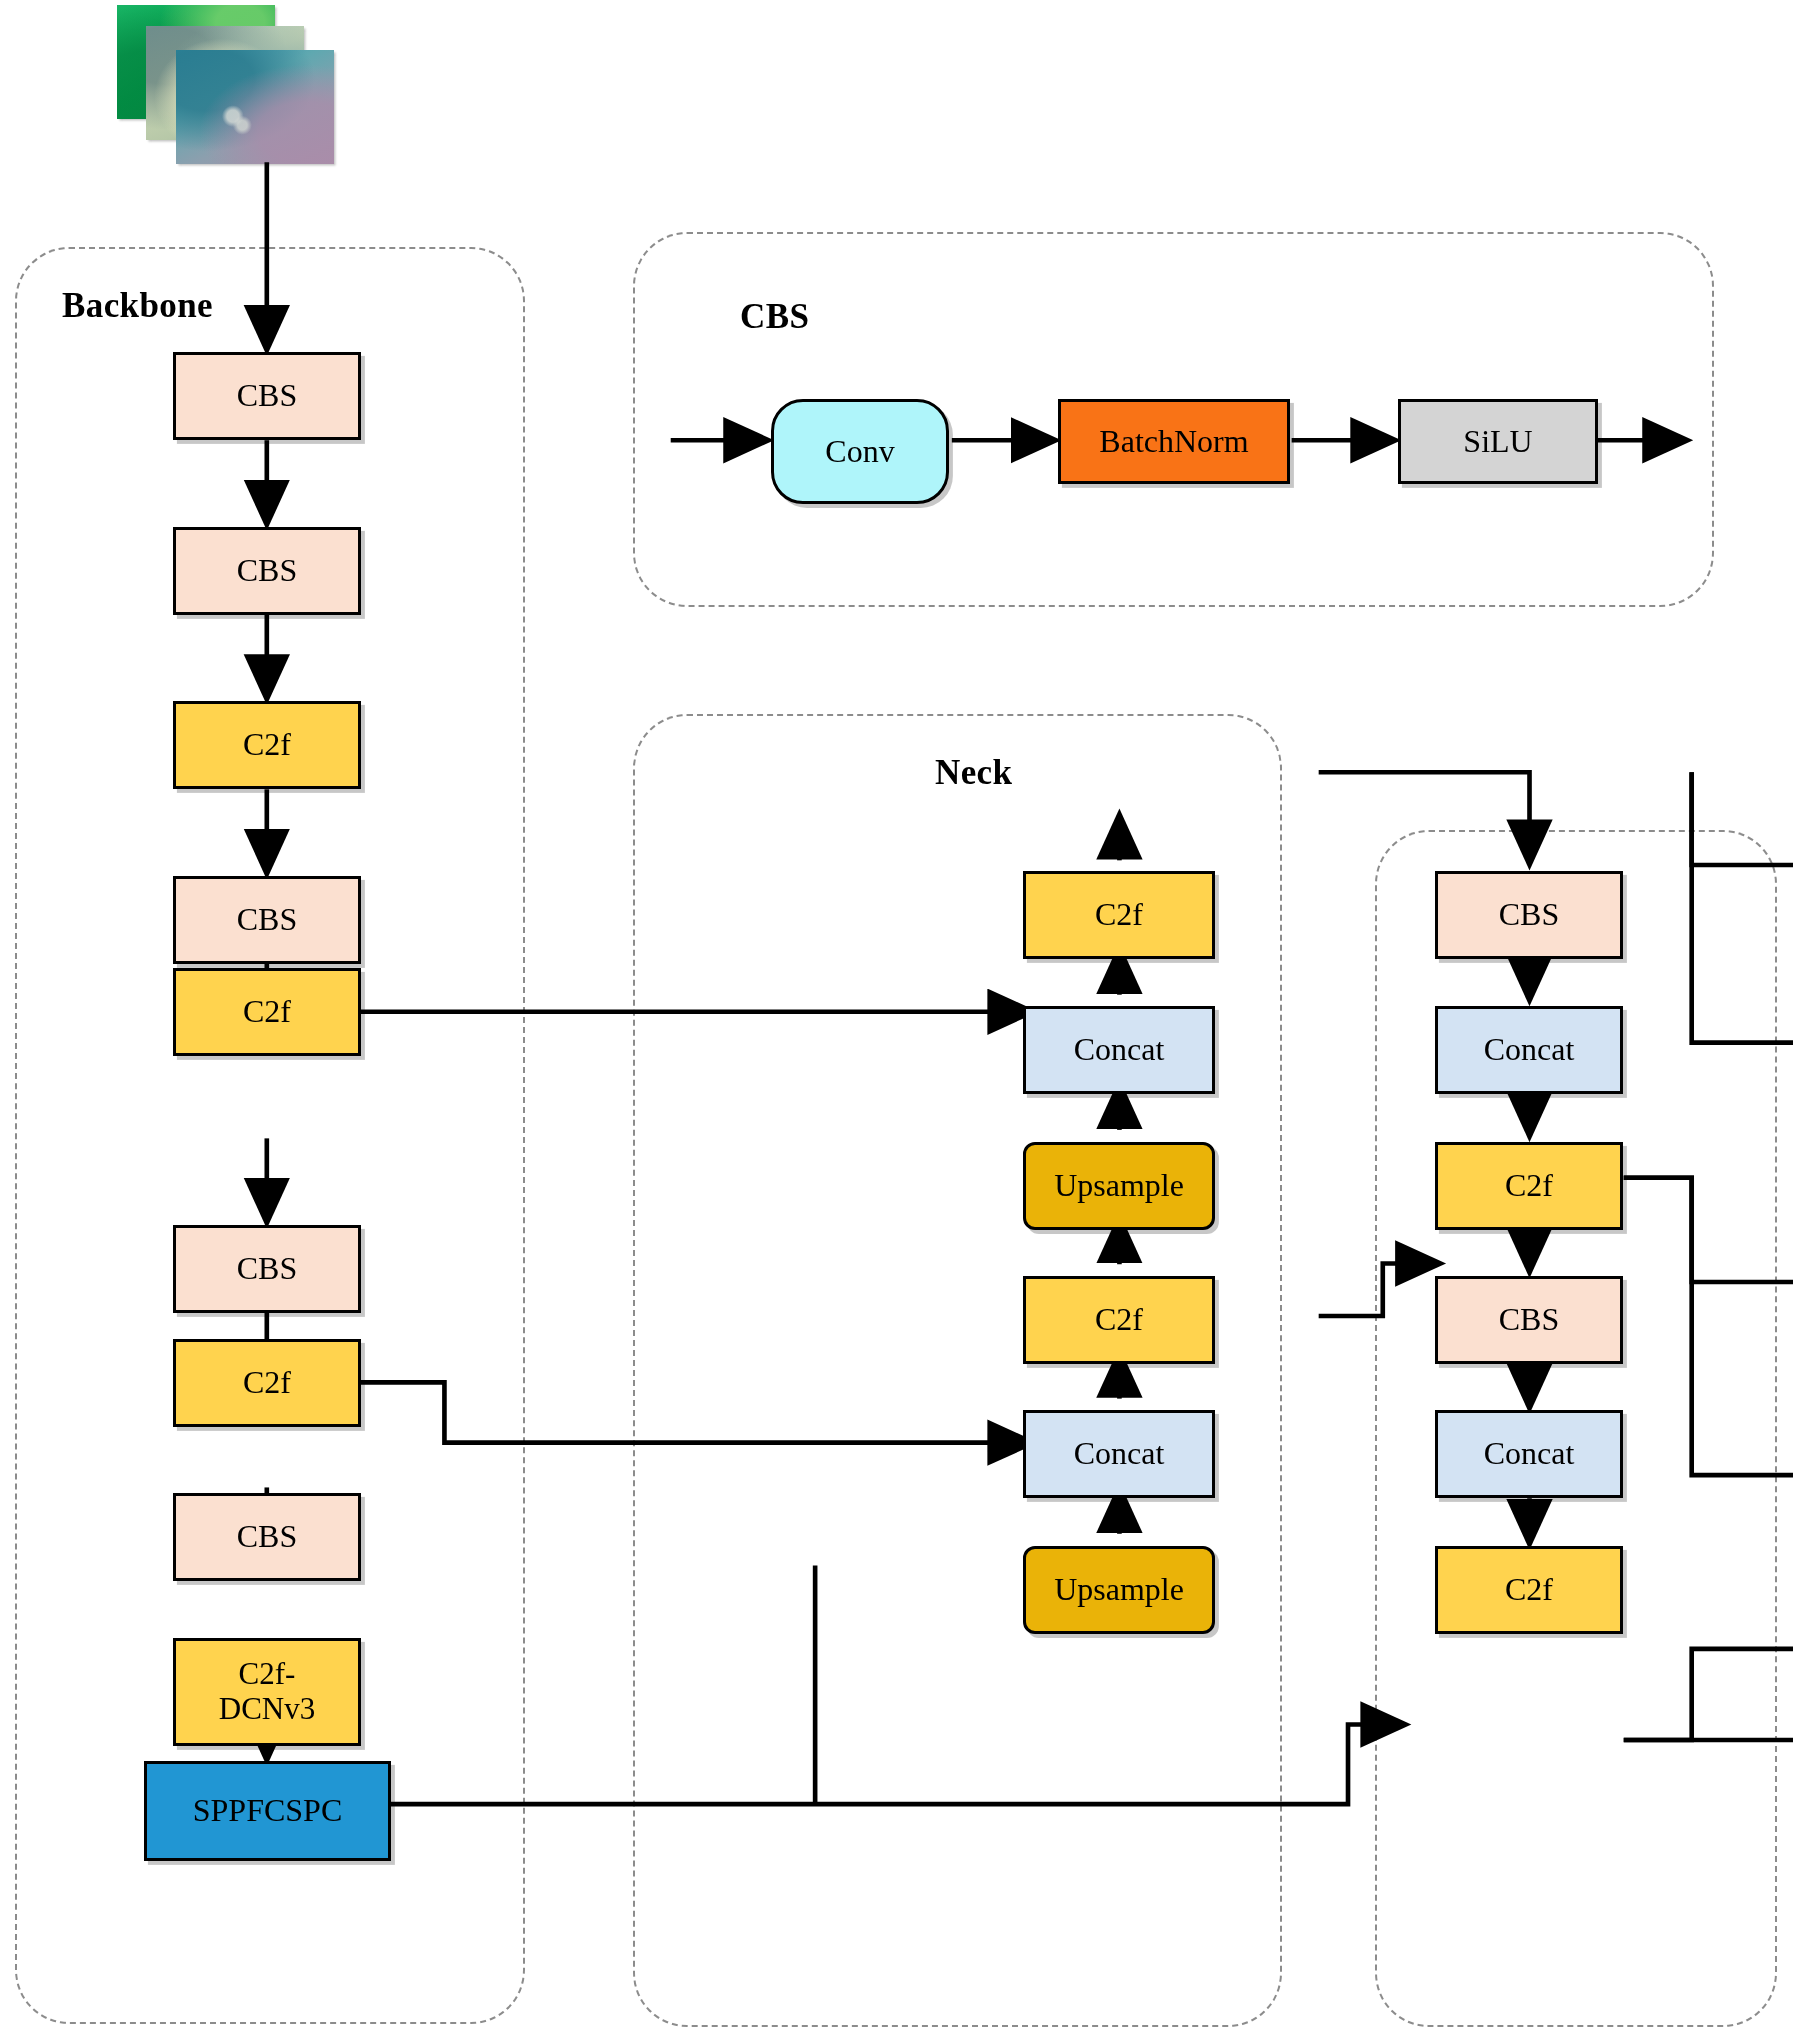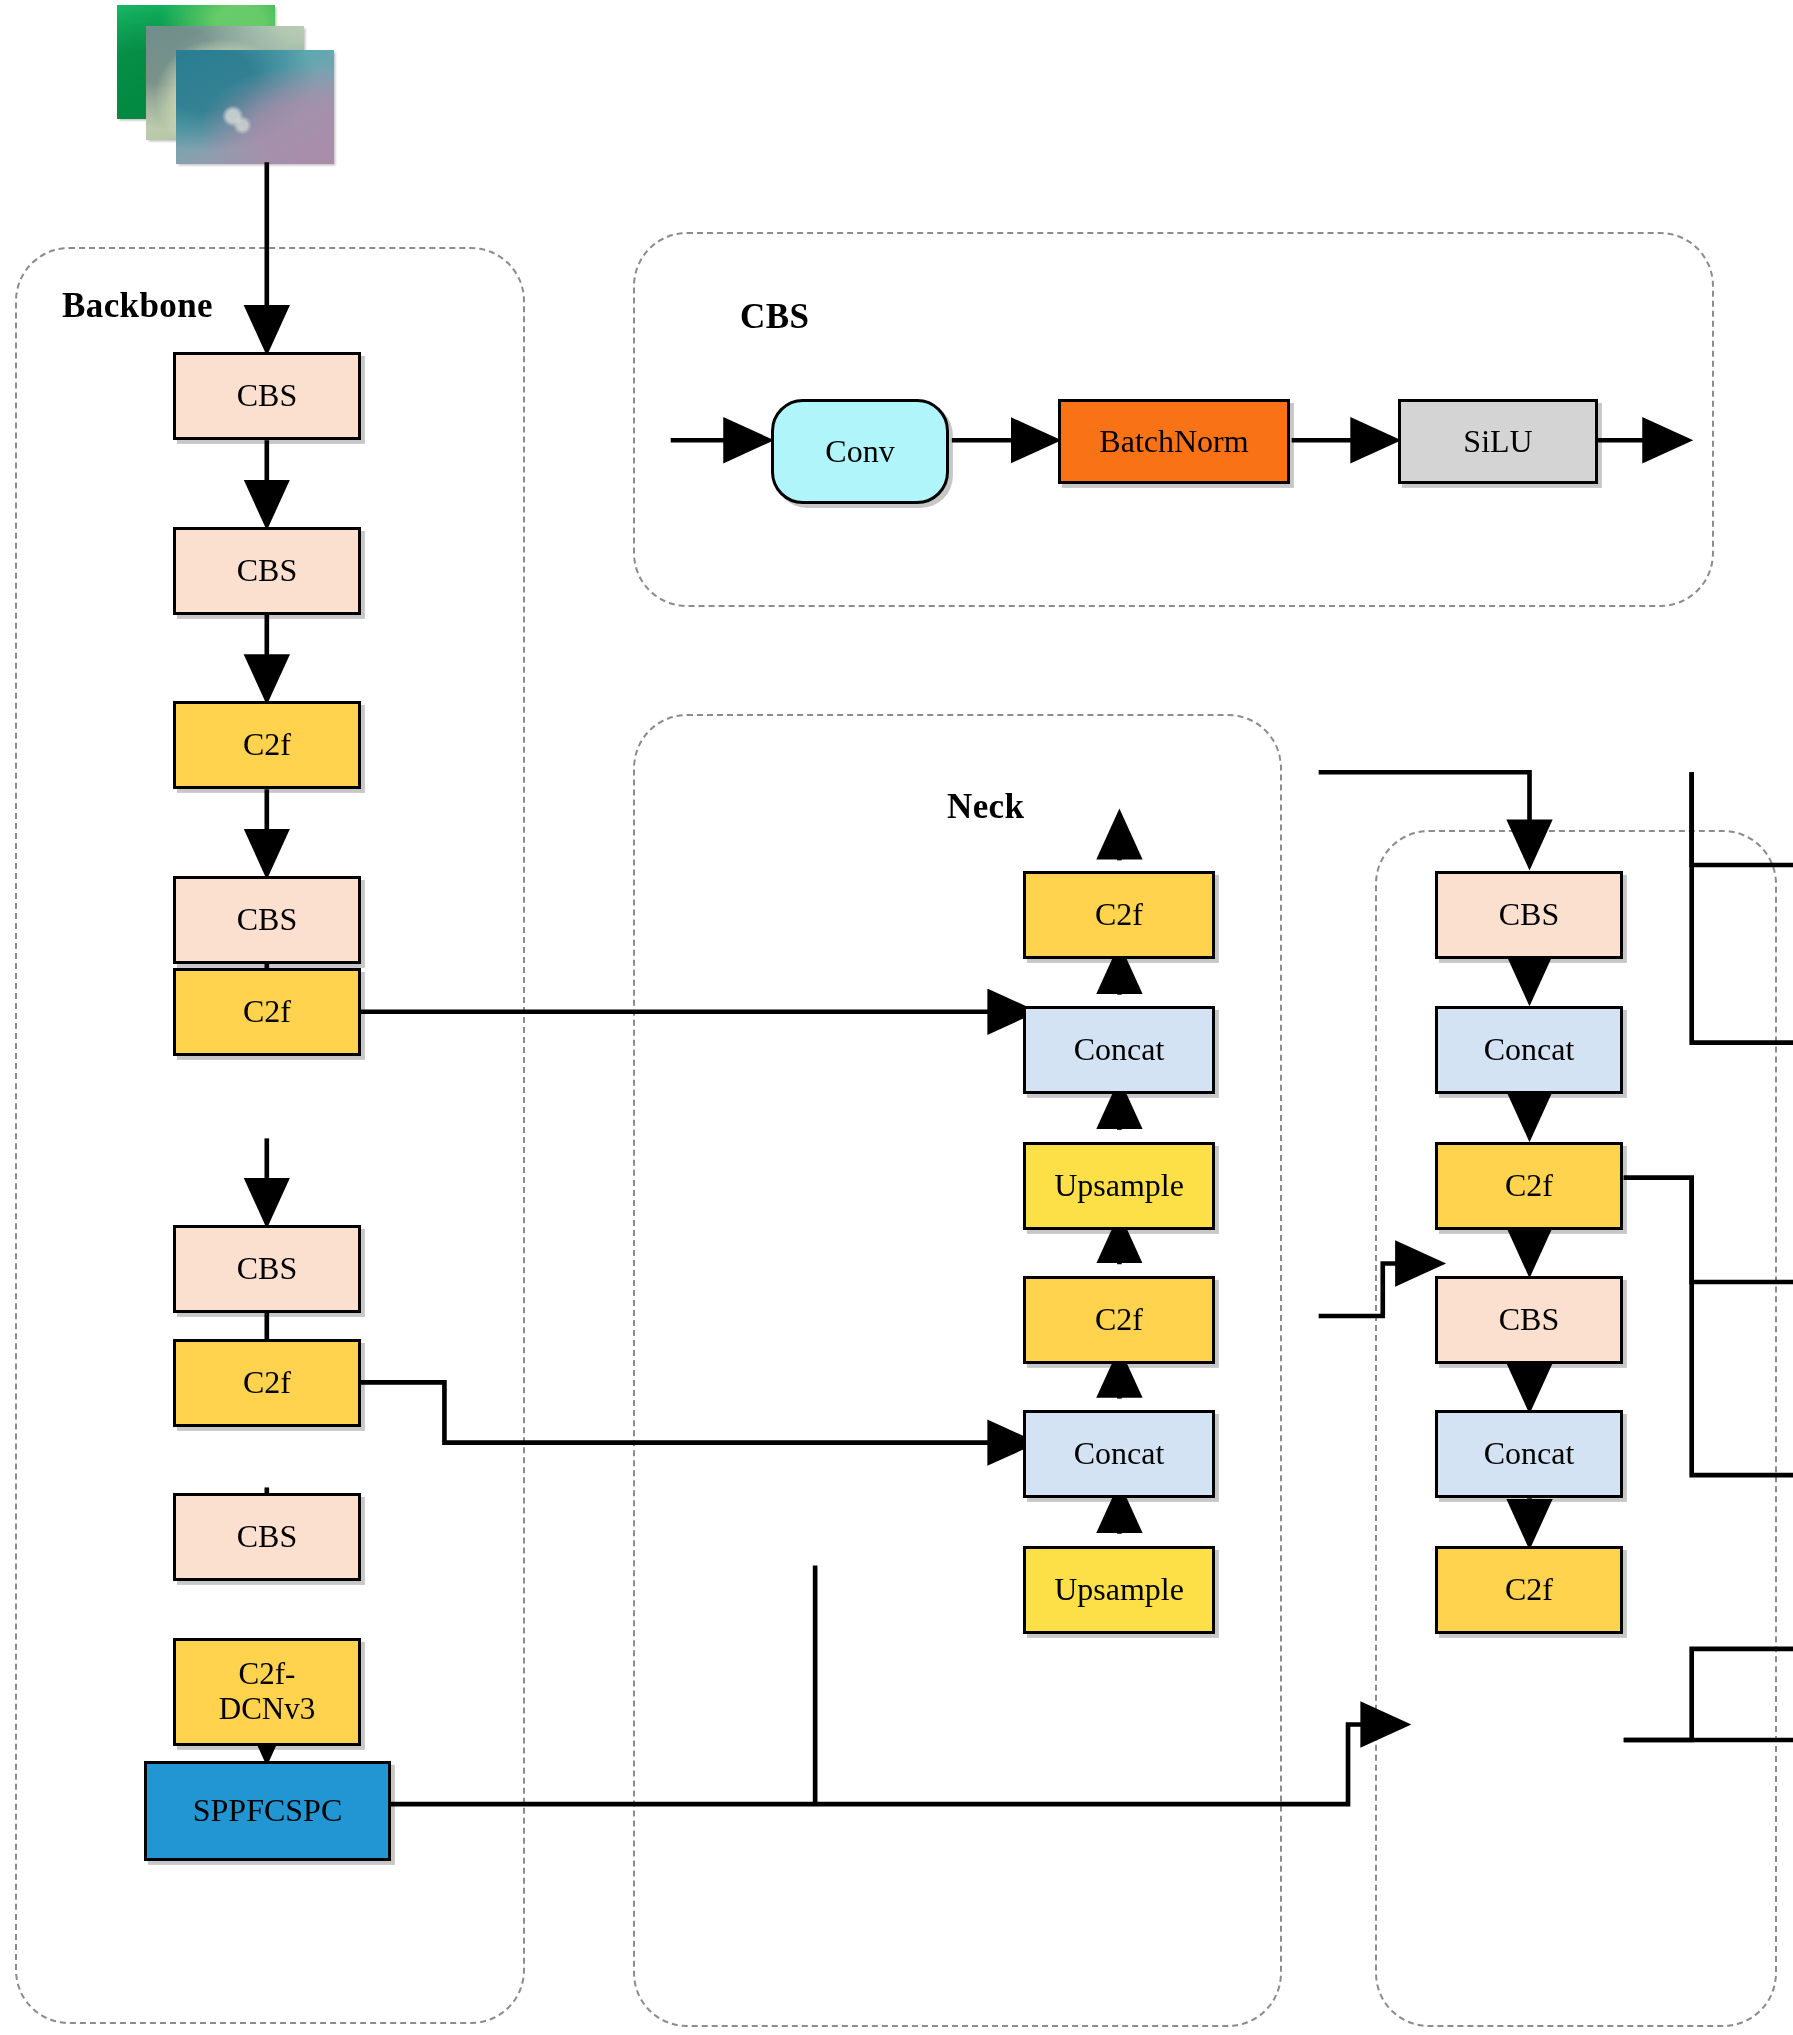--- a/index.html
+++ b/index.html
@@ -38,21 +38,21 @@
     text-align:center;
     font-size:32px;
     line-height:1.05;
     color:#000;
     box-shadow:3.9px 3.9px 0 rgba(0,0,0,.22);
   }
   .node.two-line{font-size:31px;line-height:1.12;}
   .cbs   {background:#FBE0D0;}
   .c2f   {background:#FFD34E;}
   .concat{background:#D3E3F3;text-align:center;}
-  .ups   {background:#fde047;}
+  .ups   {background:#eab308;border-radius:12px;}
   .sppf  {background:#2196D3;}
   .conv  {background:#AFF5FA;}
   .bn    {background:#f97316;}
   .silu  {background:#D4D4D4;}
 
   
   .imgstack{position:absolute;}
   .thumb{
     position:absolute;
     box-shadow:1.5px 1.5px 2.3px rgba(0,0,0,.25);
@@ -91,21 +91,21 @@
     <div class="thumb t3" style="left:59px;top:45px;width:158px;height:114px;"></div>
   </div>
 
   <div class="group" style="left:15.4px;top:247px;width:510px;height:1777px;"></div>
   <div class="group-title" style="left:62px;top:286px;">Backbone</div>
 
   <div class="group" style="left:633px;top:232px;width:1081px;height:375px;"></div>
   <div class="group-title" style="left:740px;top:297px;">CBS</div>
 
   <div class="group" style="left:633px;top:714px;width:649px;height:1313px;"></div>
-  <div class="group-title" style="left:935px;top:787px;margin-left:12px;">Neck</div>
+  <div class="group-title" style="left:935px;top:753px;">Neck</div>
 
   <div class="group" style="left:1375px;top:830px;width:402px;height:1197px;"></div>
   <div class="group-title" style="left:1529px;top:908px;">Head</div>
 
   <svg class="wires" viewBox="0 0 2322 2635">
     <defs>
       <marker id="ah" markerWidth="12" markerHeight="12" refX="9" refY="5" orient="auto" markerUnits="strokeWidth">
         <path d="M0,0 L11,5 L0,10 z" fill="#000"></path>
       </marker>
     </defs>

